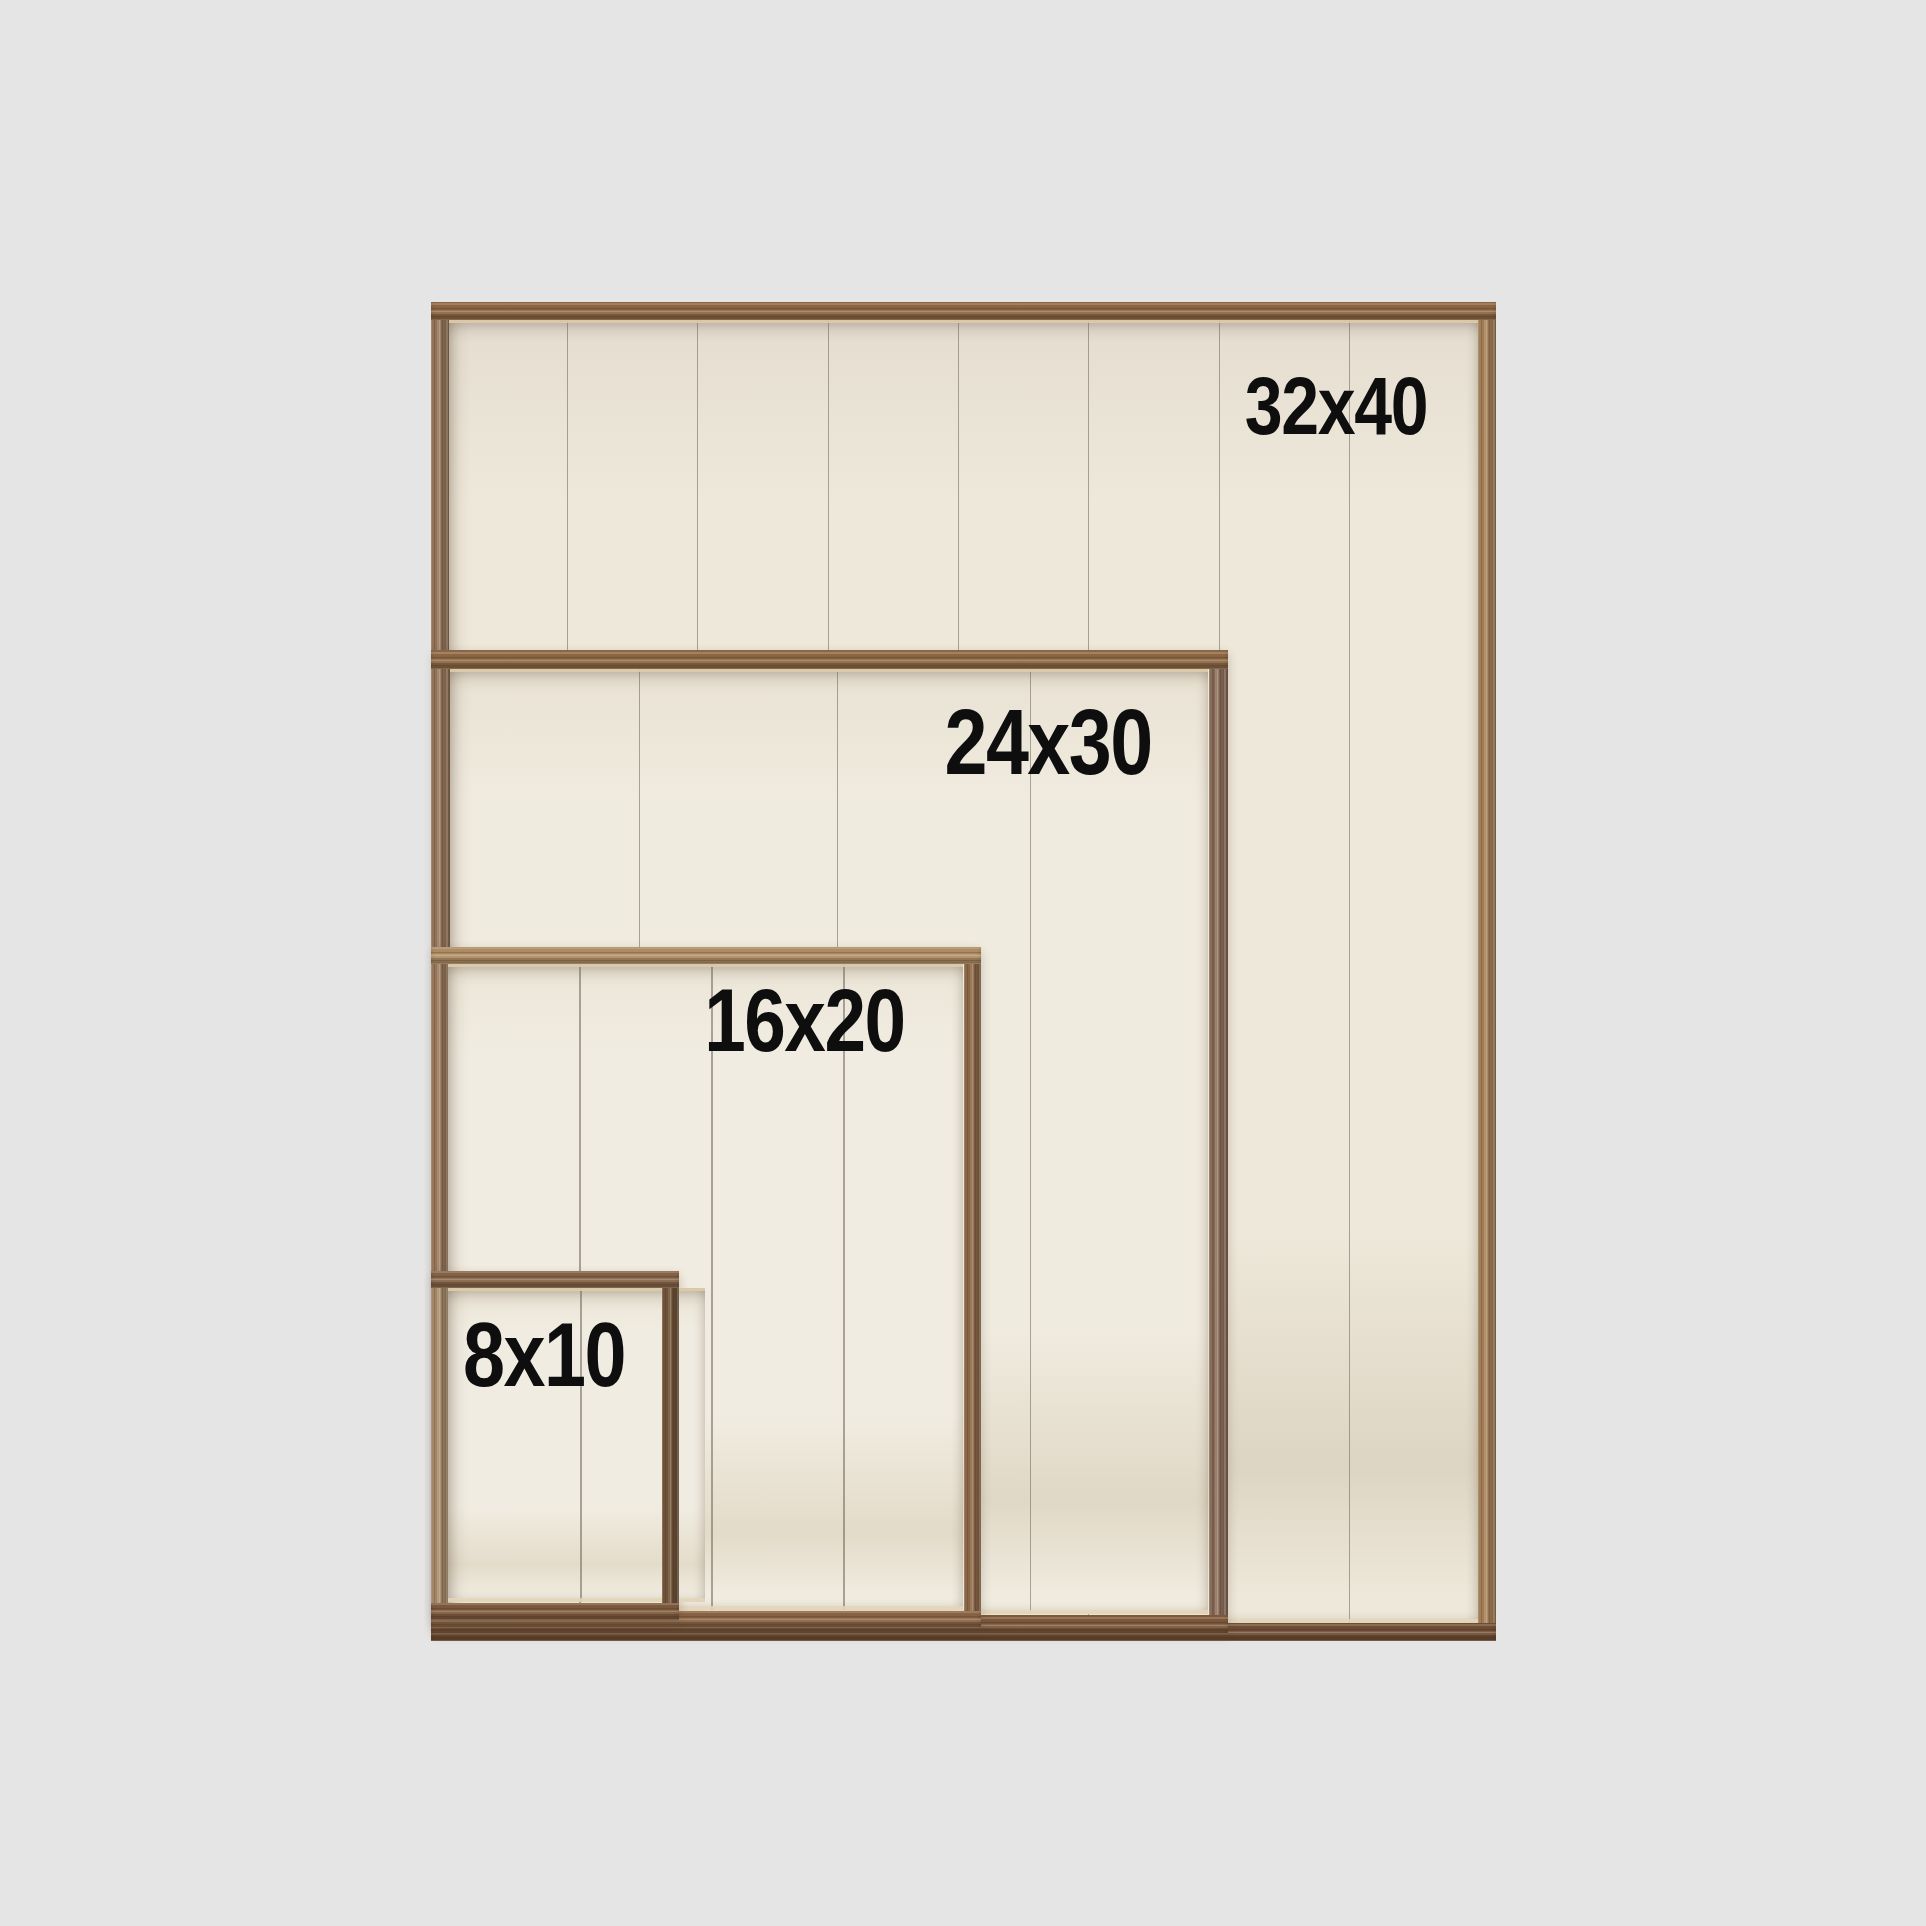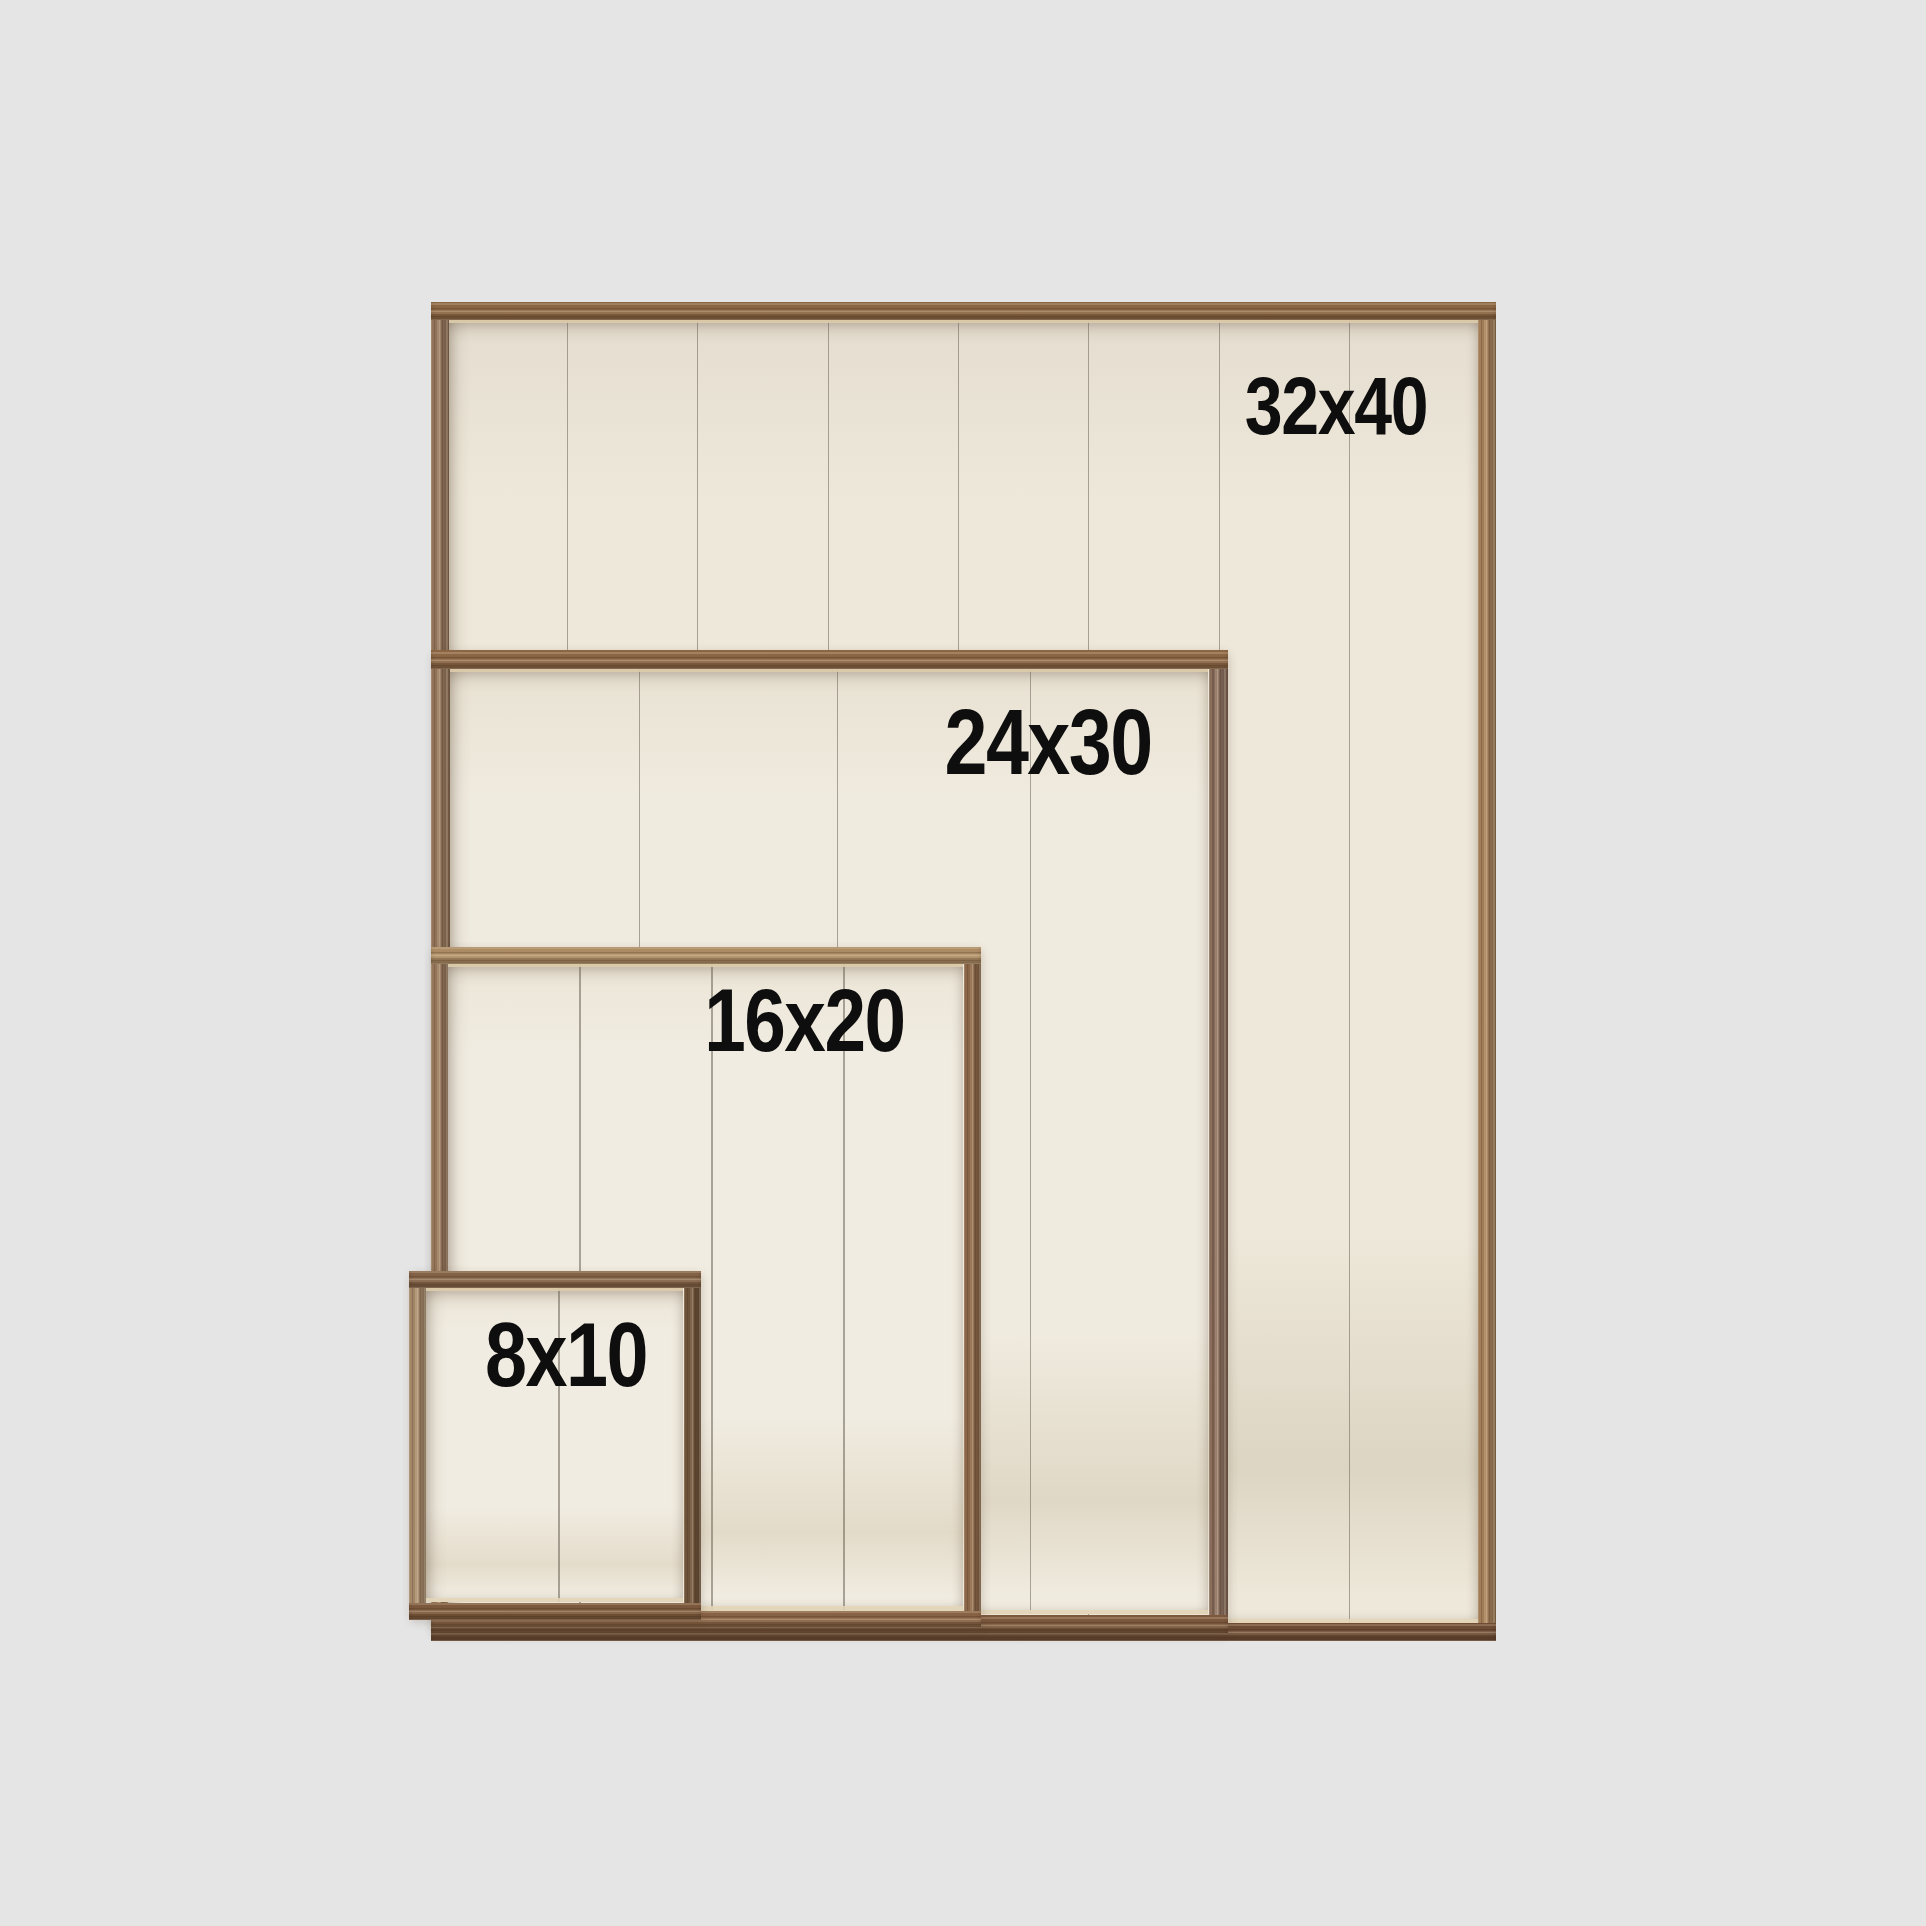--- a/index.html
+++ b/index.html
@@ -81,21 +81,21 @@
         <div class="seam" style="left: 395px; background: rgba(108, 101, 88, 0.55);"></div>
         <div class="rabbet-top"></div>
         <div class="rabbet-bottom"></div>
       </div>
       <div class="bar bar-left" style="width: 17.3px; background: repeating-linear-gradient(90deg, rgba(255, 241, 214, 0.2) 0px, rgba(255, 241, 214, 0.2) 1.3px, rgba(0, 0, 0, 0) 1.3px, rgba(0, 0, 0, 0) 3.2px, rgba(58, 35, 20, 0.22) 3.2px, rgba(58, 35, 20, 0.22) 4.5px, rgba(0, 0, 0, 0) 4.5px, rgba(0, 0, 0, 0) 7.7px), repeating-linear-gradient(90deg, rgba(80, 52, 30, 0.16) 0px, rgba(80, 52, 30, 0.16) 5.8px, rgba(255, 236, 206, 0.1) 5.8px, rgba(255, 236, 206, 0.1) 10.3px, rgba(56, 34, 19, 0.12) 10.3px, rgba(56, 34, 19, 0.12) 14.8px), linear-gradient(90deg, rgb(177, 141, 111), rgb(155, 124, 97) 45%, rgb(124, 99, 78));"></div>
       <div class="bar bar-right" style="width: 17.3px; background: repeating-linear-gradient(90deg, rgba(255, 241, 214, 0.2) 0px, rgba(255, 241, 214, 0.2) 1.3px, rgba(0, 0, 0, 0) 1.3px, rgba(0, 0, 0, 0) 3.2px, rgba(58, 35, 20, 0.22) 3.2px, rgba(58, 35, 20, 0.22) 4.5px, rgba(0, 0, 0, 0) 4.5px, rgba(0, 0, 0, 0) 7.7px), repeating-linear-gradient(90deg, rgba(80, 52, 30, 0.16) 0px, rgba(80, 52, 30, 0.16) 5.8px, rgba(255, 236, 206, 0.1) 5.8px, rgba(255, 236, 206, 0.1) 10.3px, rgba(56, 34, 19, 0.12) 10.3px, rgba(56, 34, 19, 0.12) 14.8px), linear-gradient(90deg, rgb(161, 121, 87), rgb(141, 106, 76) 45%, rgb(113, 85, 61));"></div>
       <div class="bar bar-top" style="height: 17.3px; background: repeating-linear-gradient(0deg, rgba(255, 241, 214, 0.2) 0px, rgba(255, 241, 214, 0.2) 1.3px, rgba(0, 0, 0, 0) 1.3px, rgba(0, 0, 0, 0) 3.2px, rgba(58, 35, 20, 0.22) 3.2px, rgba(58, 35, 20, 0.22) 4.5px, rgba(0, 0, 0, 0) 4.5px, rgba(0, 0, 0, 0) 7.7px), repeating-linear-gradient(0deg, rgba(80, 52, 30, 0.16) 0px, rgba(80, 52, 30, 0.16) 5.8px, rgba(255, 236, 206, 0.1) 5.8px, rgba(255, 236, 206, 0.1) 10.3px, rgba(56, 34, 19, 0.12) 10.3px, rgba(56, 34, 19, 0.12) 14.8px), linear-gradient(rgb(203, 166, 121), rgb(178, 146, 106) 45%, rgb(142, 117, 85));"></div>
       <div class="bar bar-bottom" style="height: 17.3px; background: repeating-linear-gradient(0deg, rgba(255, 241, 214, 0.2) 0px, rgba(255, 241, 214, 0.2) 1.3px, rgba(0, 0, 0, 0) 1.3px, rgba(0, 0, 0, 0) 3.2px, rgba(58, 35, 20, 0.22) 3.2px, rgba(58, 35, 20, 0.22) 4.5px, rgba(0, 0, 0, 0) 4.5px, rgba(0, 0, 0, 0) 7.7px), repeating-linear-gradient(0deg, rgba(80, 52, 30, 0.16) 0px, rgba(80, 52, 30, 0.16) 5.8px, rgba(255, 236, 206, 0.1) 5.8px, rgba(255, 236, 206, 0.1) 10.3px, rgba(56, 34, 19, 0.12) 10.3px, rgba(56, 34, 19, 0.12) 14.8px), linear-gradient(rgb(157, 115, 81), rgb(138, 101, 71) 45%, rgb(110, 81, 57));"></div>
       <div class="size-label" style="right: 76px; top: 29px; font-size: 89px; color: rgb(14, 14, 14);">16x20</div>
     </div>
-    <div class="frame nested" style="left: 409px; top: 1271px; width: 292px; height: 349px;">
+    <div class="frame nested" style="left: 431px; top: 1271px; width: 248px; height: 349px;">
       <div class="panel" style="left: 17.3px; top: 17.3px; width: 257px; height: 314px; background: linear-gradient(rgb(235, 229, 215), rgb(241, 236, 225) 14%, rgb(241, 236, 225) 70%, rgb(228, 220, 203) 88%, rgb(241, 236, 225) 98%);">
         <div class="seam" style="left: 132px; background: rgba(108, 101, 88, 0.55);"></div>
         <div class="rabbet-top"></div>
         <div class="rabbet-bottom"></div>
       </div>
       <div class="bar bar-left" style="width: 17.3px; background: repeating-linear-gradient(90deg, rgba(255, 241, 214, 0.2) 0px, rgba(255, 241, 214, 0.2) 1.3px, rgba(0, 0, 0, 0) 1.3px, rgba(0, 0, 0, 0) 3.2px, rgba(58, 35, 20, 0.22) 3.2px, rgba(58, 35, 20, 0.22) 4.5px, rgba(0, 0, 0, 0) 4.5px, rgba(0, 0, 0, 0) 7.7px), repeating-linear-gradient(90deg, rgba(80, 52, 30, 0.16) 0px, rgba(80, 52, 30, 0.16) 5.8px, rgba(255, 236, 206, 0.1) 5.8px, rgba(255, 236, 206, 0.1) 10.3px, rgba(56, 34, 19, 0.12) 10.3px, rgba(56, 34, 19, 0.12) 14.8px), linear-gradient(90deg, rgb(193, 162, 128), rgb(169, 142, 112) 45%, rgb(135, 114, 90));"></div>
       <div class="bar bar-right" style="width: 17.3px; background: repeating-linear-gradient(90deg, rgba(255, 241, 214, 0.2) 0px, rgba(255, 241, 214, 0.2) 1.3px, rgba(0, 0, 0, 0) 1.3px, rgba(0, 0, 0, 0) 3.2px, rgba(58, 35, 20, 0.22) 3.2px, rgba(58, 35, 20, 0.22) 4.5px, rgba(0, 0, 0, 0) 4.5px, rgba(0, 0, 0, 0) 7.7px), repeating-linear-gradient(90deg, rgba(80, 52, 30, 0.16) 0px, rgba(80, 52, 30, 0.16) 5.8px, rgba(255, 236, 206, 0.1) 5.8px, rgba(255, 236, 206, 0.1) 10.3px, rgba(56, 34, 19, 0.12) 10.3px, rgba(56, 34, 19, 0.12) 14.8px), linear-gradient(90deg, rgb(125, 96, 68), rgb(110, 84, 60) 45%, rgb(88, 67, 48));"></div>
       <div class="bar bar-top" style="height: 17.3px; background: repeating-linear-gradient(0deg, rgba(255, 241, 214, 0.2) 0px, rgba(255, 241, 214, 0.2) 1.3px, rgba(0, 0, 0, 0) 1.3px, rgba(0, 0, 0, 0) 3.2px, rgba(58, 35, 20, 0.22) 3.2px, rgba(58, 35, 20, 0.22) 4.5px, rgba(0, 0, 0, 0) 4.5px, rgba(0, 0, 0, 0) 7.7px), repeating-linear-gradient(0deg, rgba(80, 52, 30, 0.16) 0px, rgba(80, 52, 30, 0.16) 5.8px, rgba(255, 236, 206, 0.1) 5.8px, rgba(255, 236, 206, 0.1) 10.3px, rgba(56, 34, 19, 0.12) 10.3px, rgba(56, 34, 19, 0.12) 14.8px), linear-gradient(rgb(152, 115, 84), rgb(133, 101, 74) 45%, rgb(106, 81, 59));"></div>
       <div class="bar bar-bottom" style="height: 17.3px; background: repeating-linear-gradient(0deg, rgba(255, 241, 214, 0.2) 0px, rgba(255, 241, 214, 0.2) 1.3px, rgba(0, 0, 0, 0) 1.3px, rgba(0, 0, 0, 0) 3.2px, rgba(58, 35, 20, 0.22) 3.2px, rgba(58, 35, 20, 0.22) 4.5px, rgba(0, 0, 0, 0) 4.5px, rgba(0, 0, 0, 0) 7.7px), repeating-linear-gradient(0deg, rgba(80, 52, 30, 0.16) 0px, rgba(80, 52, 30, 0.16) 5.8px, rgba(255, 236, 206, 0.1) 5.8px, rgba(255, 236, 206, 0.1) 10.3px, rgba(56, 34, 19, 0.12) 10.3px, rgba(56, 34, 19, 0.12) 14.8px), linear-gradient(rgb(143, 104, 72), rgb(125, 91, 63) 45%, rgb(100, 73, 50));"></div>
       <div class="size-label" style="right: 54px; top: 39px; font-size: 90px; color: rgb(14, 14, 14);">8x10</div>

